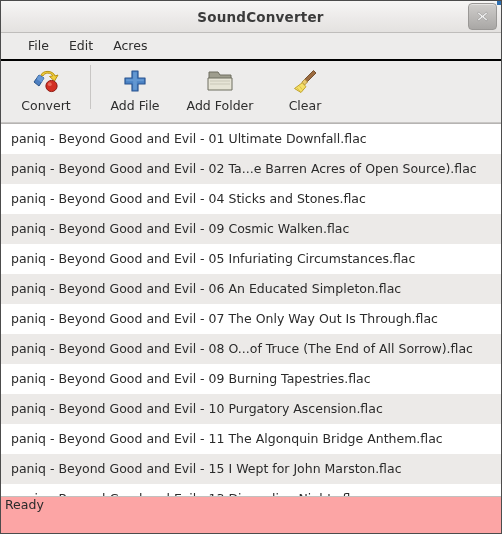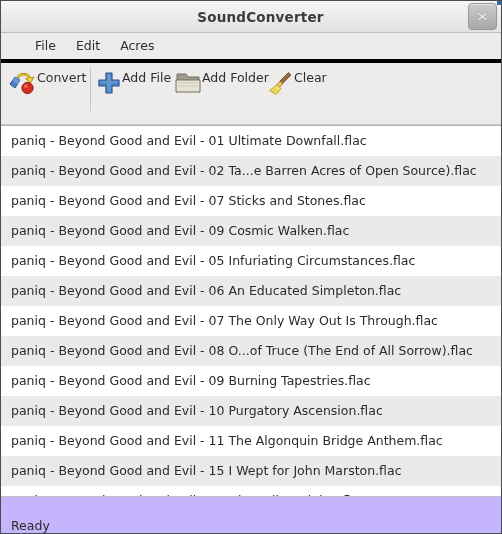--- a/index.html
+++ b/index.html
@@ -71,22 +71,22 @@
     background: #2f6fb0;
   }
 
   
   #menubar {
     height: 26px;
     flex: 0 0 26px;
     background: #edeceb;
     display: flex;
     align-items: center;
-    padding-left: 25px;
-    border-bottom: 4px solid #000000;
+    padding-left: 18px;
+    border-bottom: 2px solid #000000;
     user-select: none;
   }
   .menu-item {
     font-size: 12.5px;
     color: #2e2e2e;
     padding: 2px 9px 3px 9px;
     margin-right: 2px;
     border-radius: 2px;
     cursor: default;
   }
@@ -99,21 +99,22 @@
     border-bottom: 1px solid #c9c7c5;
     display: flex;
     align-items: flex-start;
     padding-left: 6px;
     user-select: none;
   }
   .tool-button {
     width: 78px;
     height: 58px;
     display: flex;
-    flex-direction: row;
+    flex-direction: column;
+    align-items: center;
     justify-content: flex-start;
     padding-top: 5px;
     box-sizing: border-box;
     cursor: default;
     border-radius: 3px;
   }
   .tool-icon {
     height: 30px;
     display: flex;
     align-items: center;
@@ -154,25 +155,25 @@
     box-sizing: border-box;
     cursor: default;
   }
   .file-row.odd  { background: #ffffff; }
   .file-row.even { background: #eceae8; }
 
   
   #statusbar {
     flex: 0 0 36px;
     height: 36px;
-    background: #c4b5fd;
+    background: #fca5a5;
     border-top: 1px solid #c2c0be;
     display: flex;
-    align-items: flex-end;
-    padding-left: 10px;
+    align-items: flex-start;
+    padding-left: 4px;
     user-select: none;
   }
   #status-text {
     font-size: 12.5px;
     color: #2b2b2b;
   }
 </style>
 </head>
 <body>
 
@@ -249,21 +250,21 @@
           <path d="M8.6 19.2 L11.2 22.6" stroke="#d6bb3c" stroke-width="0.8"></path>
         </svg>
       </div>
       <div class="tool-label">Clear</div>
     </div>
   </div>
 
   <div id="filelist">
     <div class="file-row odd">paniq - Beyond Good and Evil - 01 Ultimate Downfall.flac</div>
     <div class="file-row even">paniq - Beyond Good and Evil - 02 Ta...e Barren Acres of Open Source).flac</div>
-    <div class="file-row odd">paniq - Beyond Good and Evil - 07 Sticks and Stones.flac</div>
+    <div class="file-row odd">paniq - Beyond Good and Evil - 04 Sticks and Stones.flac</div>
     <div class="file-row even">paniq - Beyond Good and Evil - 09 Cosmic Walken.flac</div>
     <div class="file-row odd">paniq - Beyond Good and Evil - 05 Infuriating Circumstances.flac</div>
     <div class="file-row even">paniq - Beyond Good and Evil - 06 An Educated Simpleton.flac</div>
     <div class="file-row odd">paniq - Beyond Good and Evil - 07 The Only Way Out Is Through.flac</div>
     <div class="file-row even">paniq - Beyond Good and Evil - 08 O...of Truce (The End of All Sorrow).flac</div>
     <div class="file-row odd">paniq - Beyond Good and Evil - 09 Burning Tapestries.flac</div>
     <div class="file-row even">paniq - Beyond Good and Evil - 10 Purgatory Ascension.flac</div>
     <div class="file-row odd">paniq - Beyond Good and Evil - 11 The Algonquin Bridge Anthem.flac</div>
     <div class="file-row even">paniq - Beyond Good and Evil - 15 I Wept for John Marston.flac</div>
     <div class="file-row odd">paniq - Beyond Good and Evil - 13 Discordian Nights.flac</div>

